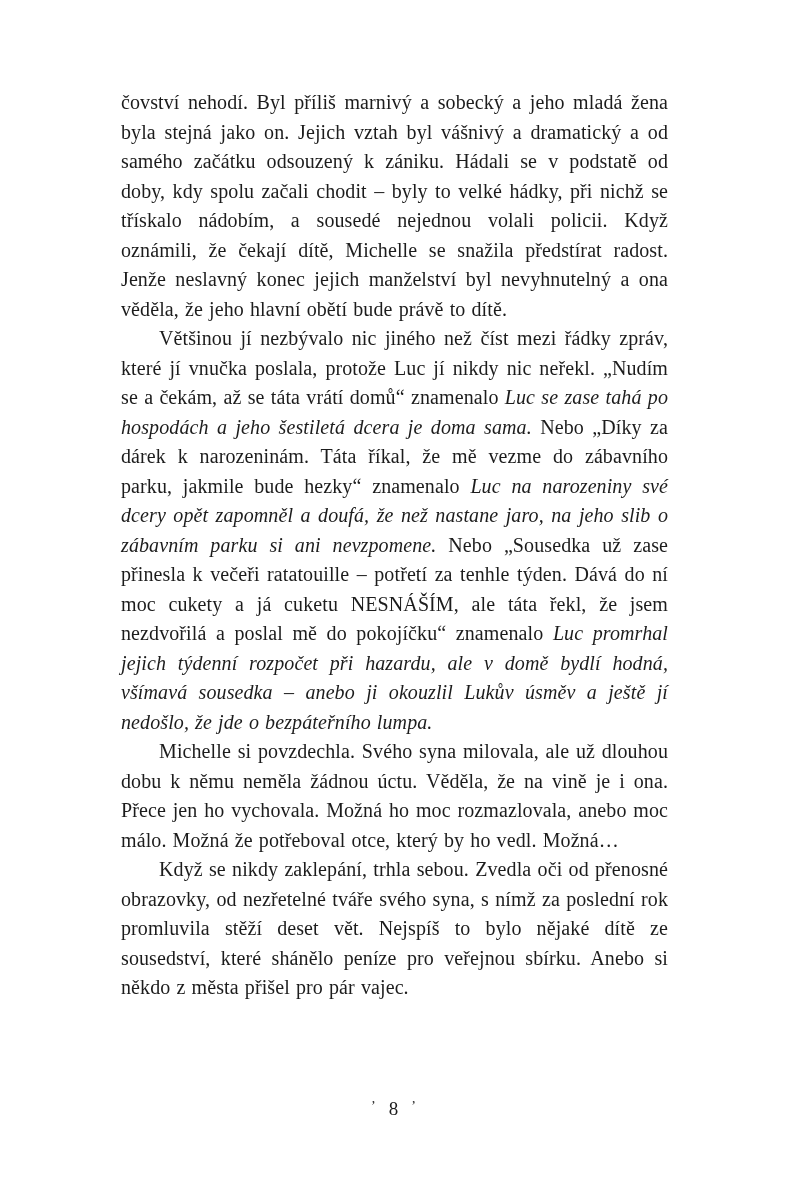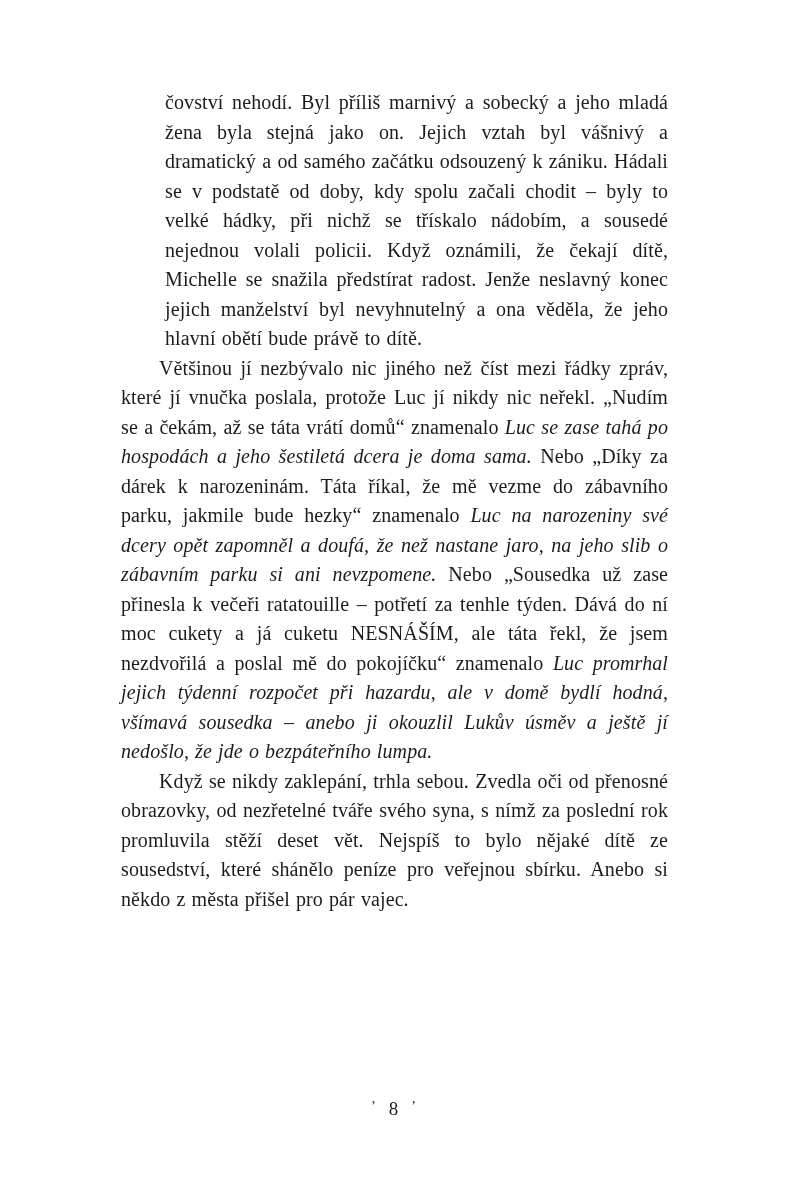--- a/index.html
+++ b/index.html
@@ -26,21 +26,21 @@
   }
   .para {
     margin: 0;
     font-size: 20px;
     line-height: 29.5px;
     text-align: justify;
     text-indent: 38px;
     letter-spacing: 0.1px;
     word-spacing: 1px;
   }
-  .para.no-indent { text-indent: 0; margin-left: 44px; }
+  .para.no-indent { text-indent: 0; }
   .run { font-style: normal; }
   .run.italic { font-style: italic; }
   .page-footer {
     position: absolute;
     top: 1098px;
     left: 0;
     width: 100%;
     text-align: center;
     font-size: 19px;
     color: #1c1c1c;
@@ -64,20 +64,23 @@
   <section class="text-block">
 
     <p class="para no-indent">
       <span class="run">čovství nehodí. Byl příliš marnivý a sobecký a jeho mladá žena byla stejná jako on. Jejich vztah byl vášnivý a dramatický a od samého začátku odsouzený k zániku. Hádali se v podstatě od doby, kdy spolu začali chodit – byly to velké hádky, při nichž se třískalo nádobím, a sousedé nejednou volali policii. Když oznámili, že čekají dítě, Michelle se snažila předstírat radost. Jenže neslavný konec jejich manželství byl nevyhnutelný a ona věděla, že jeho hlavní obětí bude právě to dítě.</span>
     </p>
 
     <p class="para">
       <span class="run">Většinou jí nezbývalo nic jiného než číst mezi řádky zpráv, které jí vnučka poslala, protože Luc jí nikdy nic neřekl. „Nudím se a čekám, až se táta vrátí domů“ znamenalo </span><span class="run italic">Luc se zase tahá po hospodách a jeho šestiletá dcera je doma sama.</span><span class="run"> Nebo „Díky za dárek k narozeninám. Táta říkal, že mě vezme do zábavního parku, jakmile bude hezky“ znamenalo </span><span class="run italic">Luc na narozeniny své dcery opět zapomněl a doufá, že než nastane jaro, na jeho slib o zábavním parku si ani nevzpomene.</span><span class="run"> Nebo „Sousedka už zase přinesla k večeři ratatouille – potřetí za tenhle týden. Dává do ní moc cukety a já cuketu NESNÁŠÍM, ale táta řekl, že jsem nezdvořilá a poslal mě do pokojíčku“ znamenalo </span><span class="run italic">Luc promrhal jejich týdenní rozpočet při hazardu, ale v domě bydlí hodná, všímavá sousedka – anebo ji okouzlil Lukův úsměv a ještě jí nedošlo, že jde o bezpáteřního lumpa.</span>
     </p>
 
+    <p class="para">
+      <span class="run">Michelle si povzdechla. Svého syna milovala, ale už dlouhou dobu k němu neměla žádnou úctu. Věděla, že na vině je i ona. Přece jen ho vychovala. Možná ho moc rozmazlovala, anebo moc málo. Možná že potřeboval otce, který by ho vedl. Možná…</span>
+    </p>
 
     <p class="para">
       <span class="run">Když se nikdy zaklepání, trhla sebou. Zvedla oči od přenosné obrazovky, od nezřetelné tváře svého syna, s nímž za poslední rok promluvila stěží deset vět. Nejspíš to bylo nějaké dítě ze sousedství, které shánělo peníze pro veřejnou sbírku. Anebo si někdo z města přišel pro pár vajec.</span>
     </p>
 
   </section>
 
   <footer class="page-footer">
     <span class="ornament">’</span><span class="page-number">8</span><span class="ornament">’</span>
   </footer>

